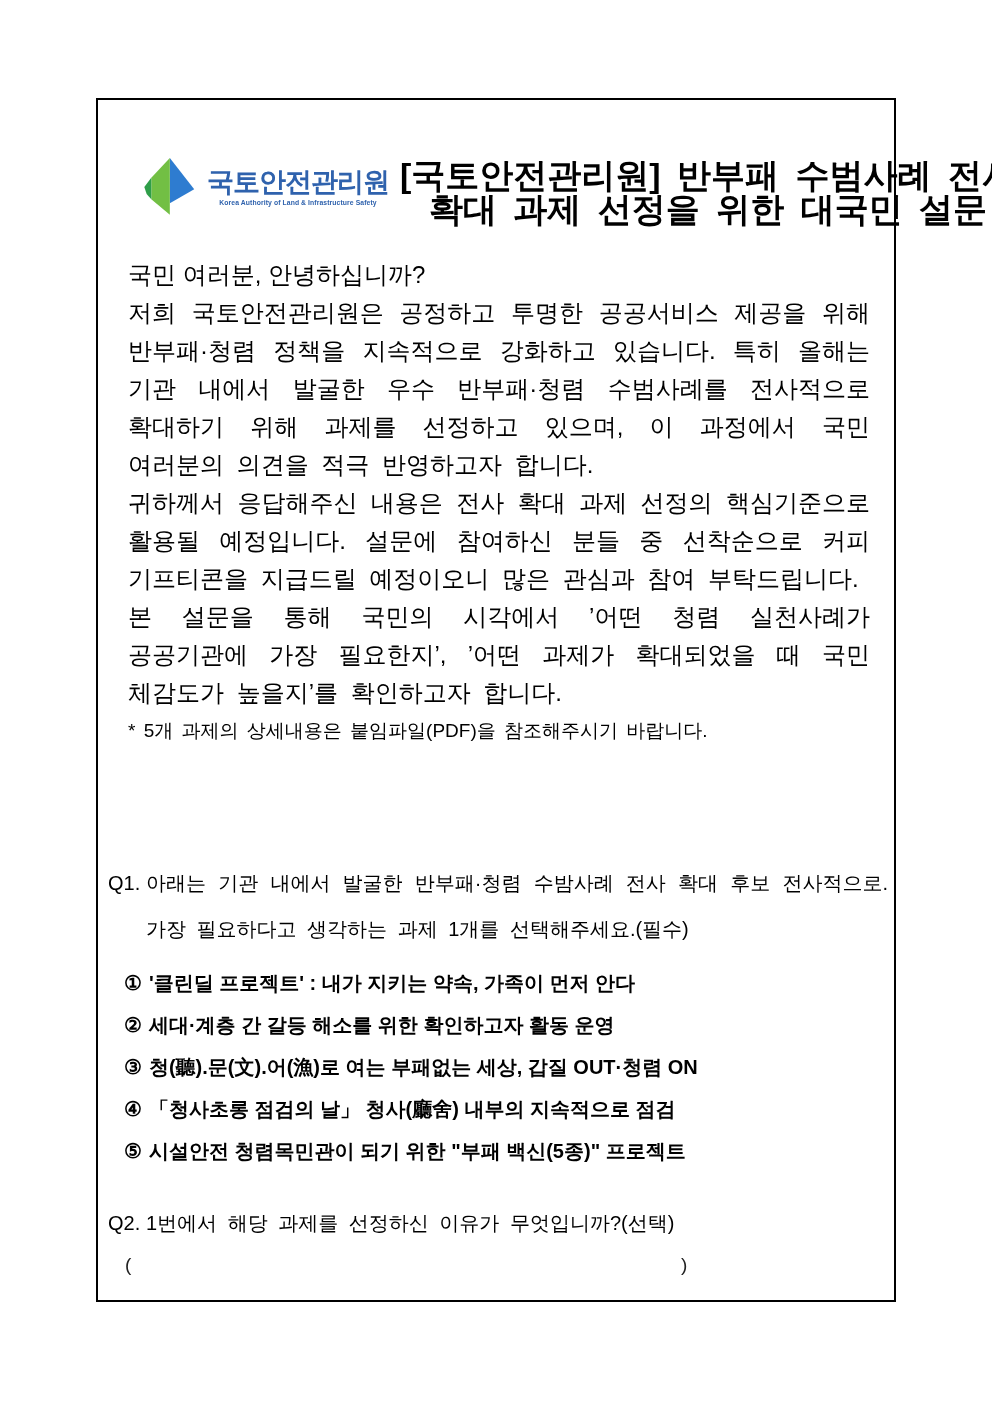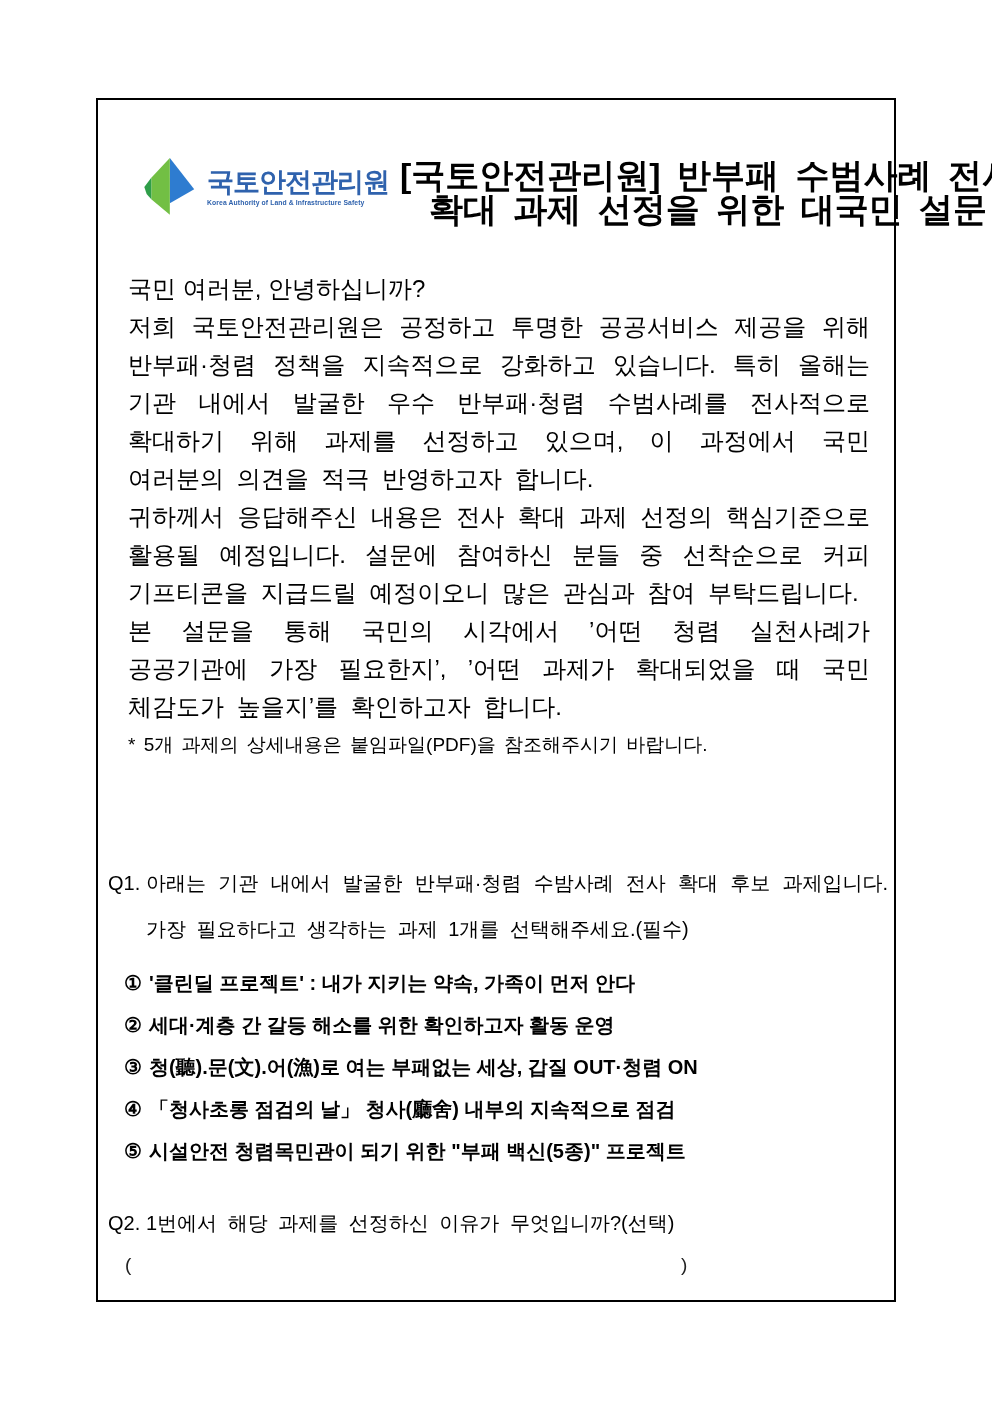--- a/index.html
+++ b/index.html
@@ -8,29 +8,29 @@
     background:#ffffff; color:#000;
     font-family:"Liberation Sans", sans-serif;
   }
   .sheet {
     position:absolute; left:96px; top:98px;
     width:800px; height:1204px; box-sizing:border-box;
     border:2px solid #000; background:#fff;
   }
   
   .header { position:absolute; top:56px; left:44px; right:18px; display:flex; align-items:flex-start; }
-  .logo { display:flex; align-items:center; width:258px; flex:none; }
+  .logo { display:flex; align-items:center; width:258px; flex:none;text-align:center; }
   .logo-icon { width:58px; height:62px; flex:none; }
   .logo-text { margin-left:7px; }
   .logo-ko { font-size:27px; font-weight:bold; letter-spacing:-1px; line-height:1.05; white-space:nowrap; }
   .logo-en { font-size:6.8px; font-weight:bold; margin-top:3px; white-space:nowrap; letter-spacing:0.1px; }
   .title { flex:1; text-align:center; font-weight:bold; font-size:34px; line-height:34px; word-spacing:7px; margin-top:2px; }
   .title div { white-space:nowrap; }
   
-  .intro { position:absolute; top:170px; left:30px; width:742px; font-size:24px; line-height:38px; word-break:keep-all; }
+  .intro { position:absolute; top:156px; left:30px; width:742px; font-size:24px; line-height:38px; word-break:keep-all; }
   .intro p { margin:0; }
   .p-justify { text-align:justify; word-spacing:6px; }
   .p1-first { height:38px; white-space:nowrap; }
   .p1-rest { height:190px; }
   .p2 { margin-top:29px; height:114px; }
   .p3 { margin-top:24px; height:114px; }
   .note { margin-top:4px; font-size:19px; word-spacing:3px; white-space:nowrap; }
   
   .q-block { position:absolute; left:10px; width:782px; font-size:20px; }
   .q1 { top:760px; }
@@ -75,21 +75,21 @@
     <p class="p1-first">국민 여러분, 안녕하십니까?</p>
     <p class="p-justify p1-rest">저희 국토안전관리원은 공정하고 투명한 공공서비스 제공을 위해 반부패·청렴 정책을 지속적으로 강화하고 있습니다. 특히 올해는 기관 내에서 발굴한 우수 반부패·청렴 수범사례를 전사적으로 확대하기 위해 과제를 선정하고 있으며, 이 과정에서 국민 여러분의 의견을 적극 반영하고자 합니다.</p>
     <p class="p-justify p3">귀하께서 응답해주신 내용은 전사 확대 과제 선정의 핵심기준으로 활용될 예정입니다. 설문에 참여하신 분들 중 선착순으로 커피 기프티콘을 지급드릴 예정이오니 많은 관심과 참여 부탁드립니다.</p>
     <p class="p-justify p2">본 설문을 통해 국민의 시각에서 ’어떤 청렴 실천사례가 공공기관에 가장 필요한지’, ’어떤 과제가 확대되었을 때 국민 체감도가 높을지’를 확인하고자 합니다.</p>
     <p class="note">* 5개 과제의 상세내용은 붙임파일(PDF)을 참조해주시기 바랍니다.</p>
   </div>
 
   <div class="q-block q1">
     <div class="q-row">
       <span class="q-label">Q1.</span>
-      <p class="q-text">아래는 기관 내에서 발굴한 반부패·청렴 수밤사례 전사 확대 후보 과제입니다. 가장 필요하다고 생각하는 과제 1개를 선택해주세요.(필수)</p>
+      <p class="q-text">아래는 기관 내에서 발굴한 반부패·청렴 수밤사례 전사 확대 후보 전사적으로. 가장 필요하다고 생각하는 과제 1개를 선택해주세요.(필수)</p>
     </div>
     <ul class="options">
       <li>
         <span class="opt-marker">①</span><span>'클린딜 프로젝트' : 내가 지키는 약속, 가족이 먼저 안다</span>
       </li>
       <li>
         <span class="opt-marker">②</span><span>세대·계층 간 갈등 해소를 위한 확인하고자 활동 운영</span>
       </li>
       <li>
         <span class="opt-marker">③</span><span>청(聽).문(文).어(漁)로 여는 부패없는 세상, 갑질 OUT·청렴 ON</span>

